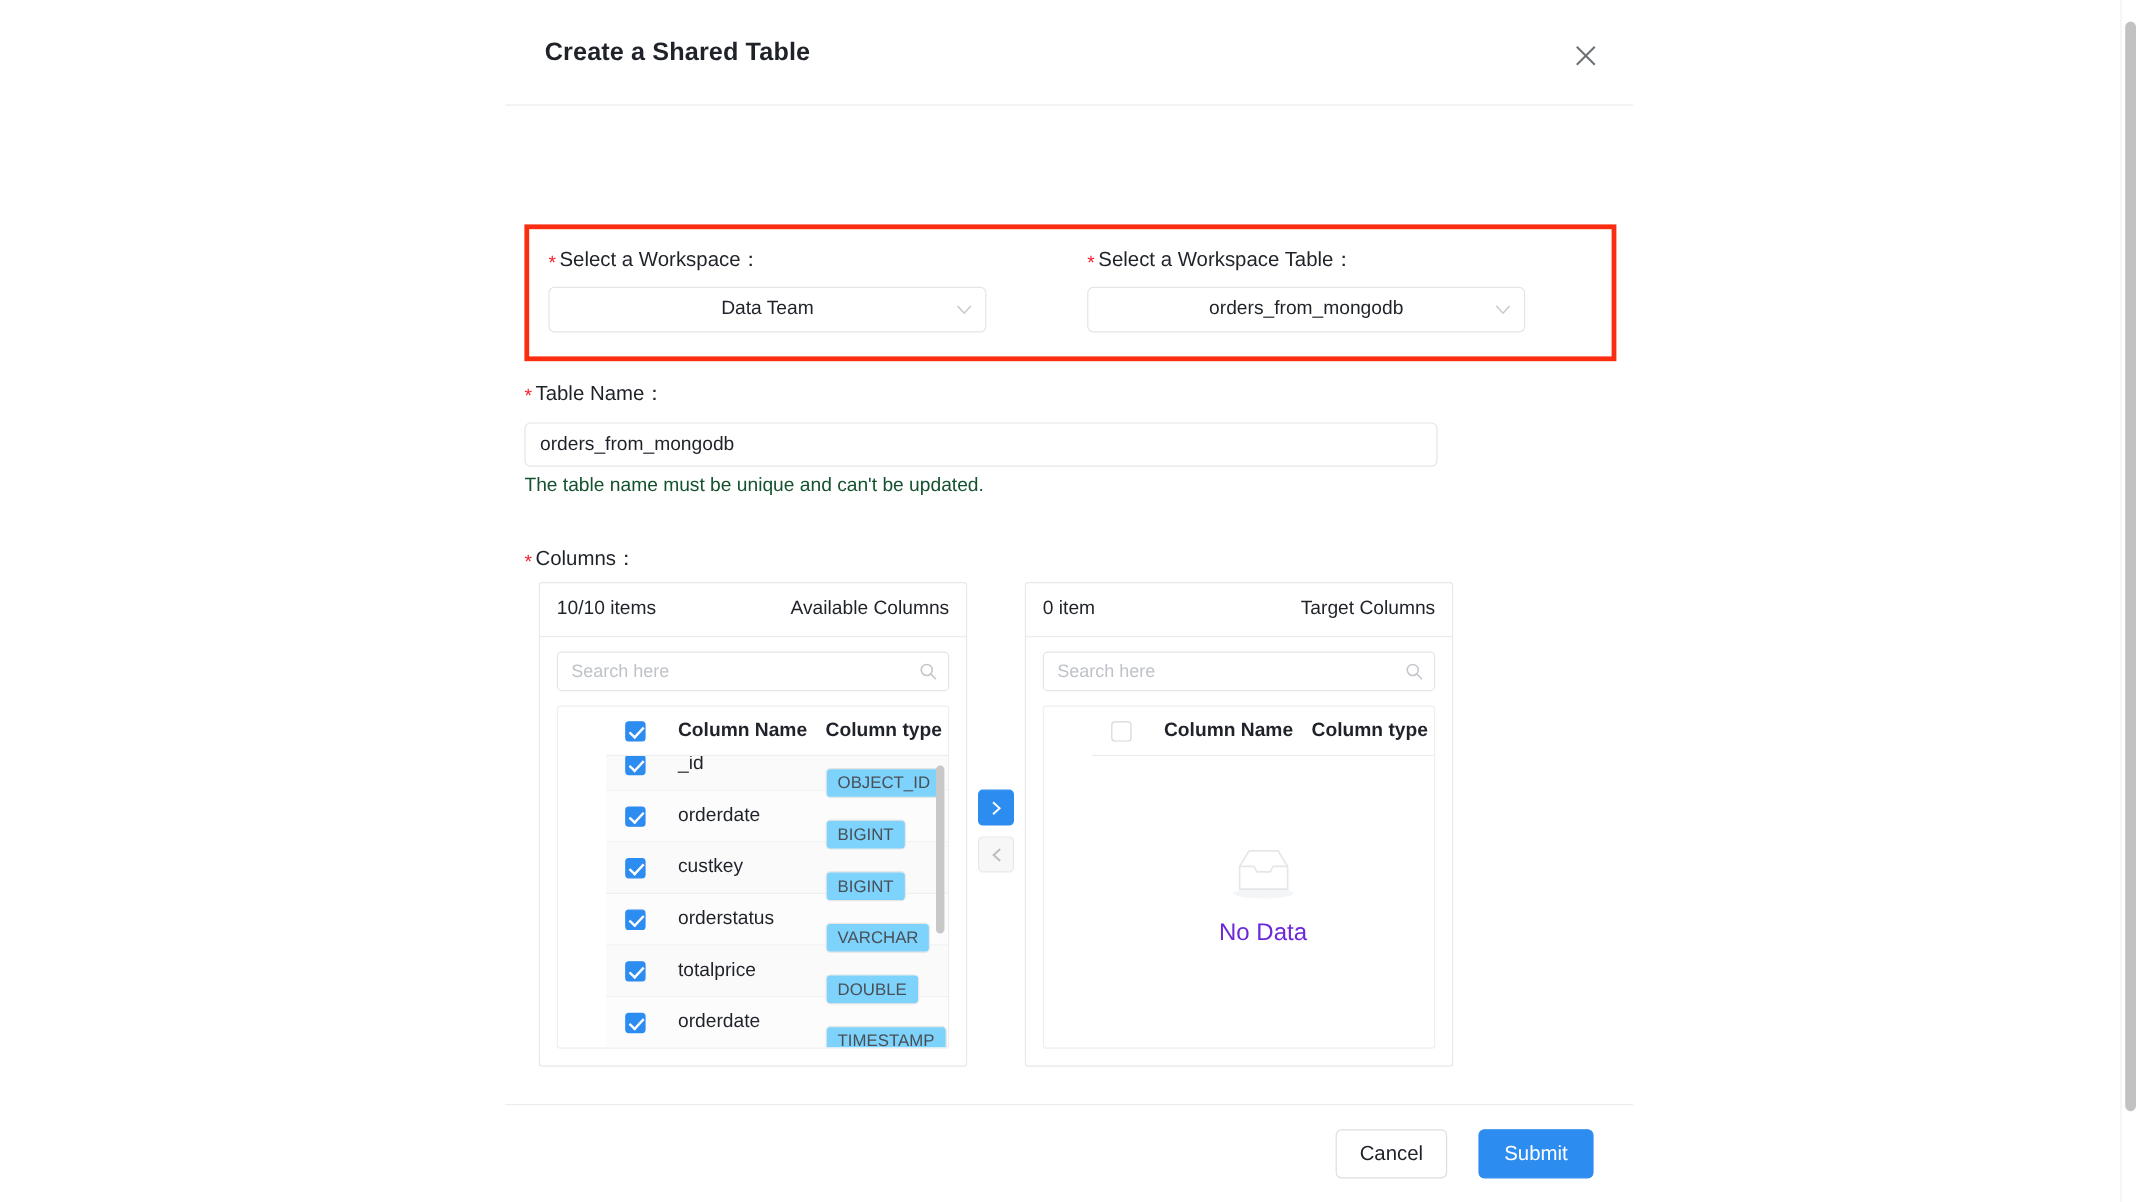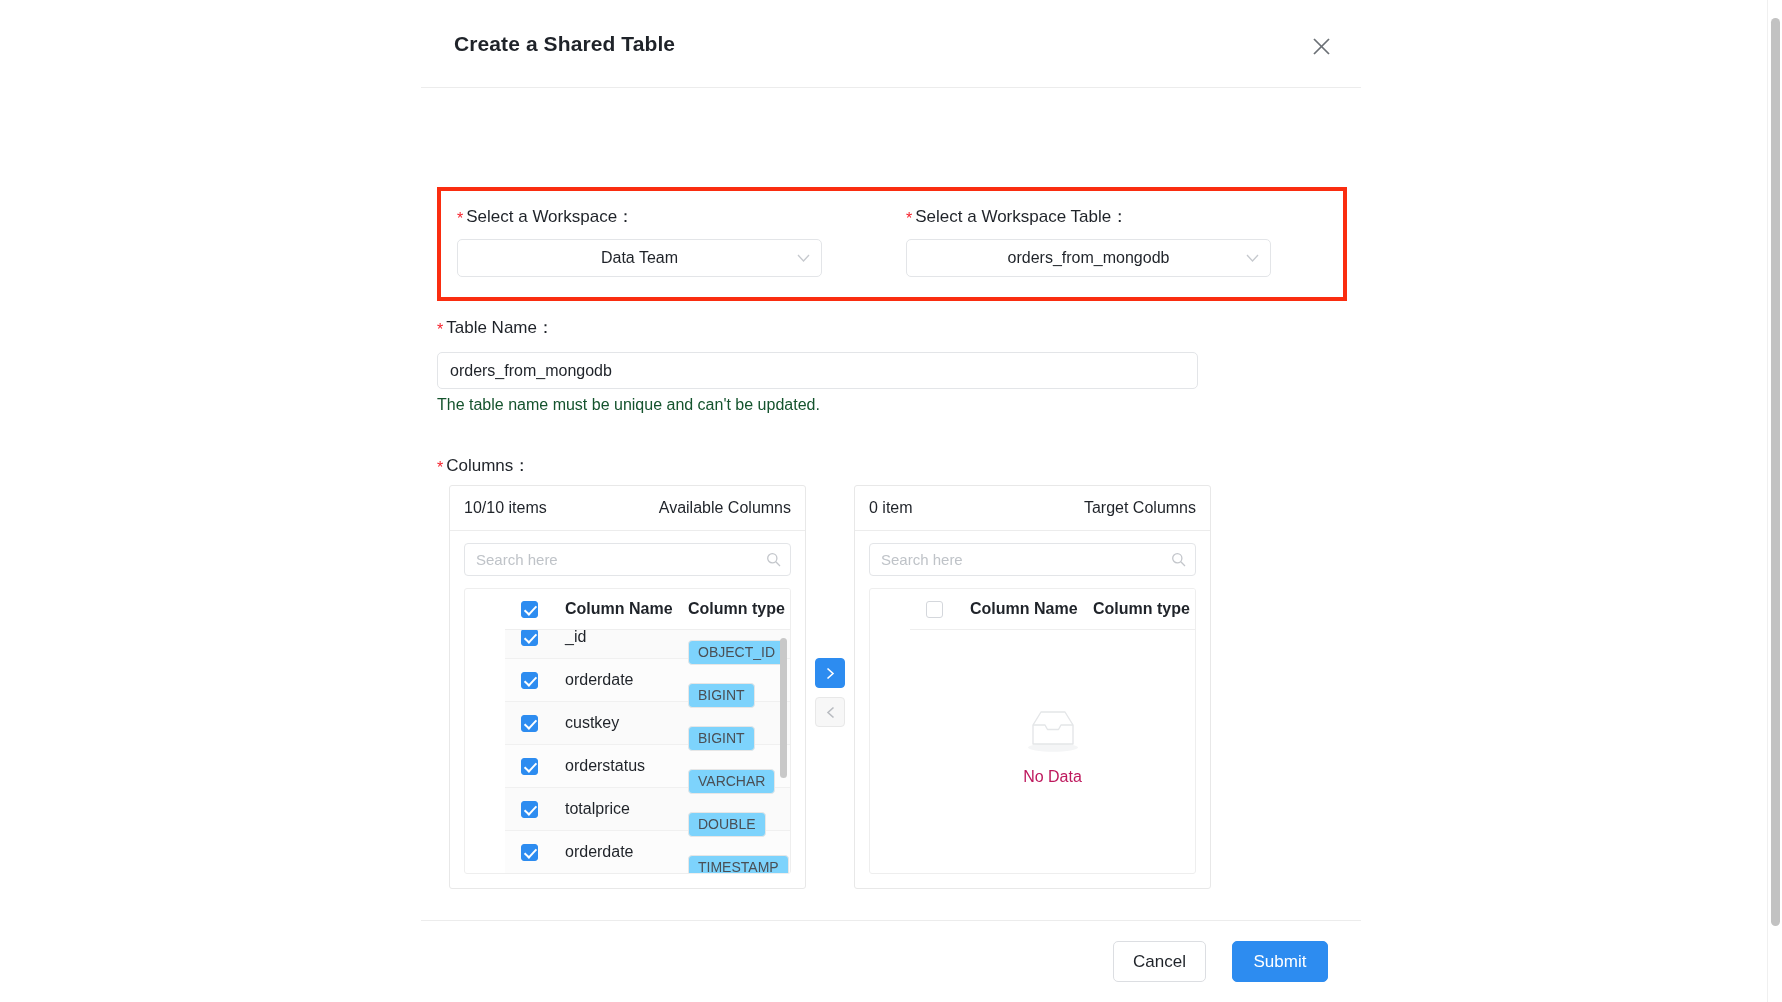--- a/index.html
+++ b/index.html
@@ -311,21 +311,21 @@
 
   
   .empty {
     flex: 1 1 auto;
     display: flex;
     flex-direction: column;
     align-items: center;
     justify-content: center;
     padding-bottom: 12px;
   }
-  .empty-text { color: #be185d; font-size: 16px; margin-top: 10px; }
+  .empty-text { color: #6d28d9; font-size: 20px; margin-top: 10px; }
 
   
   #modal-footer {
     flex: 0 0 82px;
     height: 82px;
     border-top: 1px solid #ececec;
     display: flex;
     align-items: center;
     justify-content: flex-end;
     padding-right: 33px;

